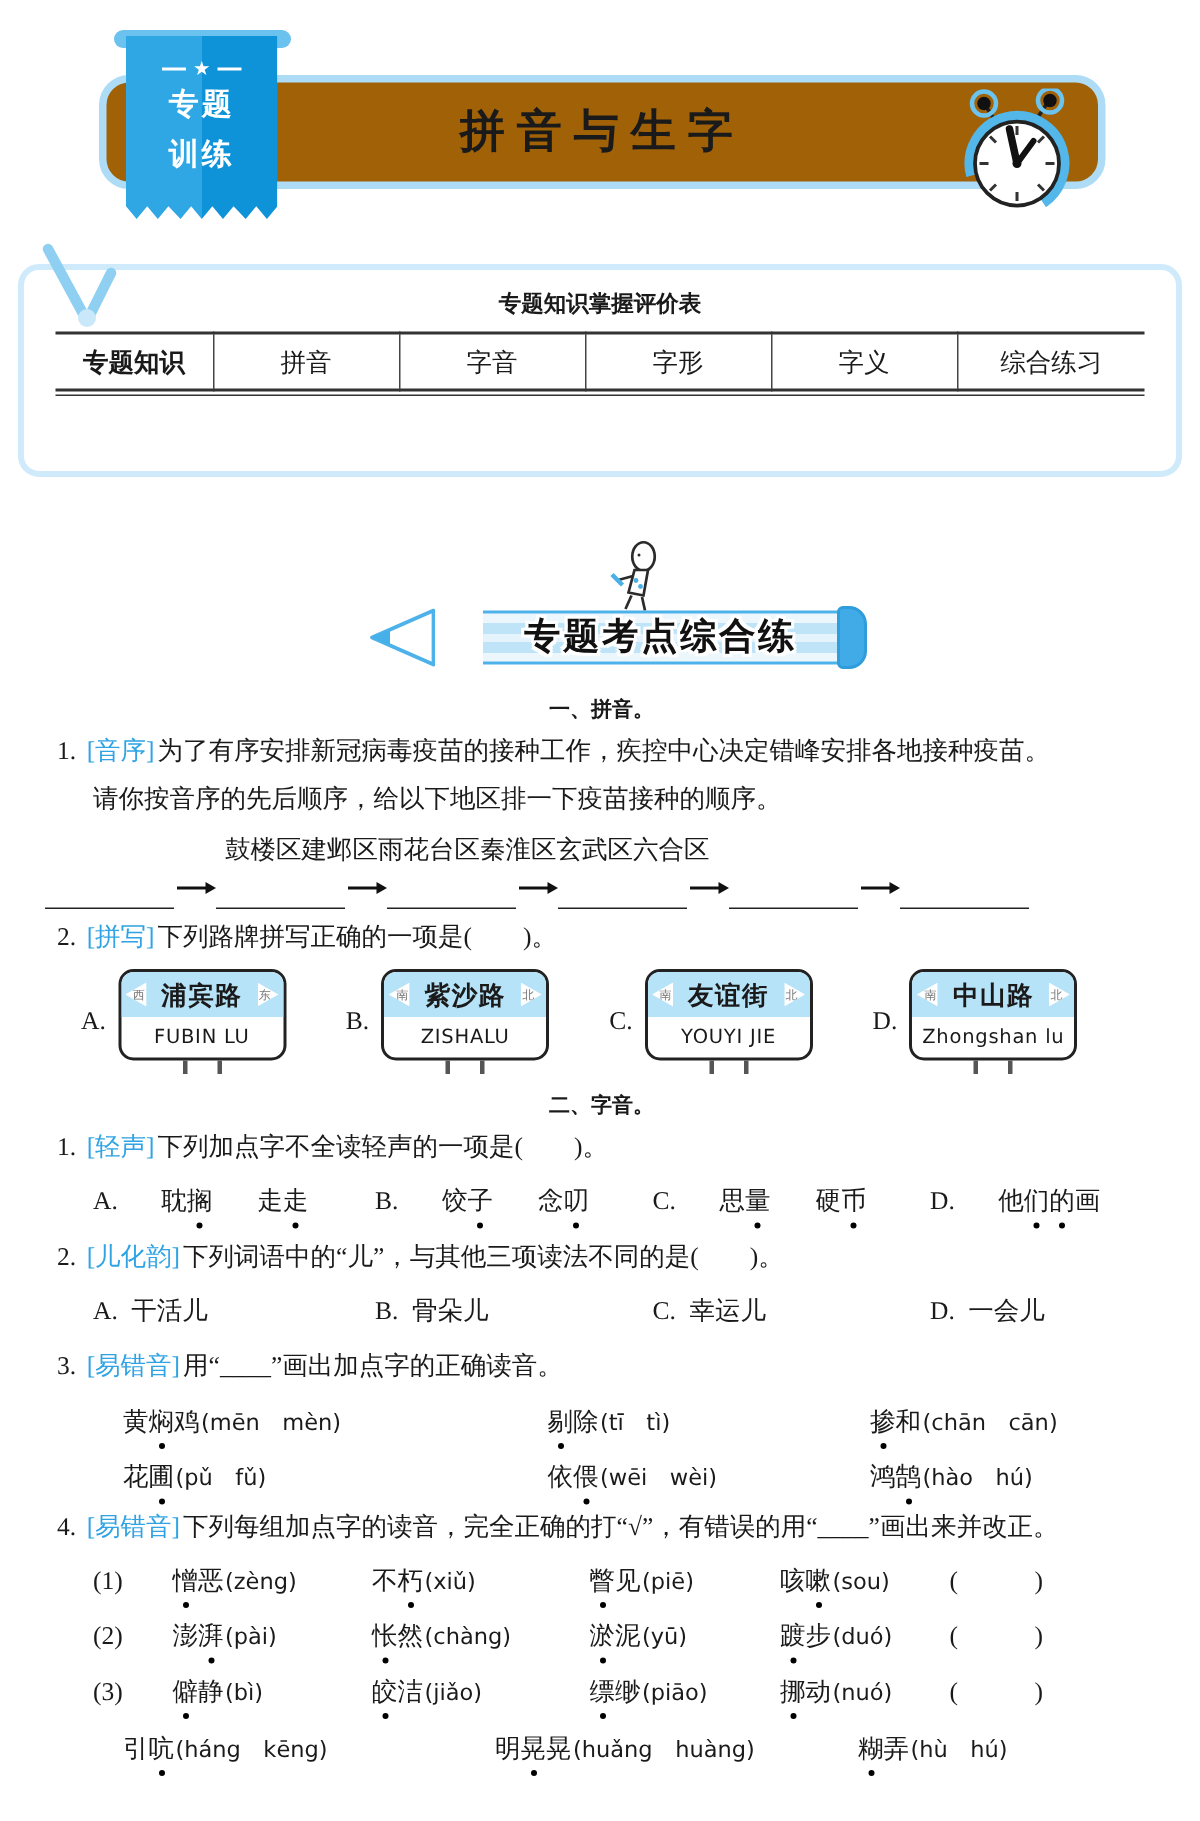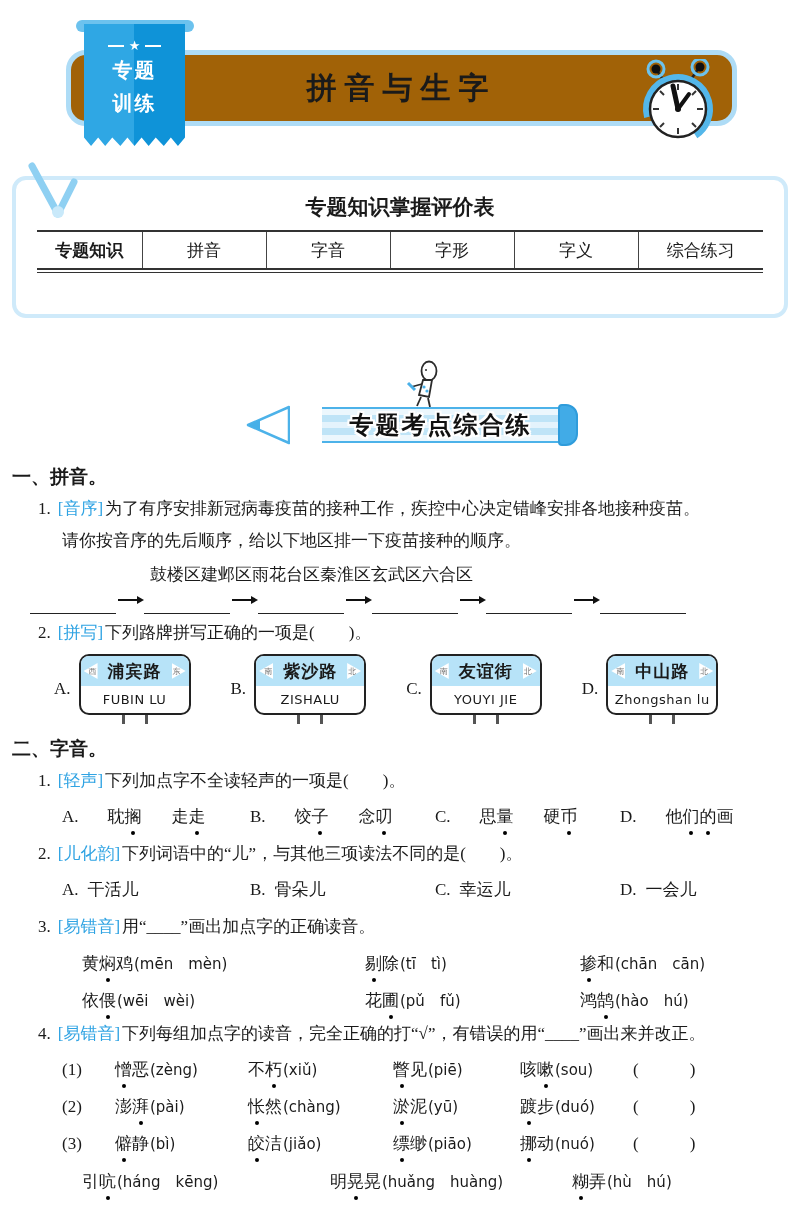--- a/index.html
+++ b/index.html
@@ -22,21 +22,21 @@
                     margin-top:14px; color:#fff; font-size:13px; }
   .badge-star-row i { display:block; width:16px; height:2px; background:#fff; }
   .badge-line { color:#fff; font-size:20px; font-weight:800; line-height:33px;
                 font-family:"Liberation Sans","DejaVu Sans",sans-serif; letter-spacing:2px; }
   .clock { position:absolute; right:10px; top:4px; }
 
   
   .eval-card { position:absolute; left:12px; top:176px; width:776px; height:142px;
                border:4px solid #cfeafa; border-radius:14px; background:#fff; }
   .pin { position:absolute; left:6px; top:-20px; }
-  .eval-title { text-align:center; margin-top:13px; font-size:21px; font-weight:800;
+  .eval-title { text-align:center; margin-top:13px; font-size:15px; font-weight:800;
                 font-family:"Liberation Sans","DejaVu Sans",sans-serif; }
   table.eval { width:726px; margin:9px auto 0; border-collapse:collapse;
                border-top:2px solid #333; border-bottom:2px solid #333; }
   table.eval td { border-right:1px solid #444; text-align:center; font-size:17px; height:33px; }
   table.eval td:last-child { border-right:none; }
   table.eval tr:first-child td { border-bottom:1px solid #444; }
   table.eval tr:last-child td { height:38px; }
   table.eval .rowlab { font-family:"Liberation Sans","DejaVu Sans",sans-serif; font-weight:700; }
   .under-rule { width:726px; margin:2px auto 0; border-top:1px solid #333; }
 
@@ -49,21 +49,21 @@
        text-align:center;margin-left:32px; }
   .banner-title { line-height:32px; font-size:24px; font-weight:900; letter-spacing:2px;
         font-family:"Liberation Sans","DejaVu Sans",sans-serif; color:#111;
         text-shadow:-2px -2px 0 #fff,2px -2px 0 #fff,-2px 2px 0 #fff,2px 2px 0 #fff,0 -2px 0 #fff,0 2px 0 #fff,-2px 0 0 #fff,2px 0 0 #fff; }
   .pencil-cap { width:20px; height:42px; background:#41abe7; border:2px solid #2f9cdb;
                 border-radius:4px 12px 12px 4px; margin-left:-1px; }
 
   
   .content { position:absolute; left:12px; top:456px; width:778px; }
   .sec-h { font-family:"Liberation Sans","DejaVu Sans",sans-serif; font-weight:800;
-           font-size:19px; margin:8px 0 4px; }
+           font-size:14px; margin:8px 0 4px;text-align:center; }
   .qline { padding-left:26px; font-size:17px; line-height:27px; margin-top:5px; }
   .qnum { margin-right:7px; }
   .tag { color:#2fa3e3; margin-right:2px; }
   .qcont { padding-left:50px; font-size:17px; line-height:27px; margin-top:5px; }
 
   .districts { display:flex; margin:9px 0 0 138px; font-size:17px; }
   .blanks { display:flex; align-items:flex-end; margin:4px 0 0 18px; height:24px; }
   .blank { display:inline-block; width:86px; height:16px; border-bottom:1.6px solid #222; }
   .arrow { position:relative; width:24px; height:2px; background:#111; margin:0 2px 13px; }
   .arrow::after { content:""; position:absolute; right:-2px; top:-3px;
@@ -328,22 +328,22 @@
 
     <div class="qline">
       <span class="qnum">3.</span><span class="tag">[易错音]</span><span>用“____”画出加点字的正确读音。</span>
     </div>
     <div class="grid3">
       <div><span class="w"><span>黄</span><span class="dt">焖</span><span>鸡</span></span><span class="py">(mēn　mèn)</span></div>
       <div><span class="w"><span class="dt">剔</span><span>除</span></span><span class="py">(tī　tì)</span></div>
       <div><span class="w"><span class="dt">掺</span><span>和</span></span><span class="py">(chān　cān)</span></div>
     </div>
     <div class="grid3">
+      <div><span class="w"><span>花</span><span class="dt">圃</span></span><span class="py">(pǔ　fǔ)</span></div>
       <div><span class="w"><span>依</span><span class="dt">偎</span></span><span class="py">(wēi　wèi)</span></div>
-      <div><span class="w"><span>花</span><span class="dt">圃</span></span><span class="py">(pǔ　fǔ)</span></div>
       <div><span class="w"><span>鸿</span><span class="dt">鹄</span></span><span class="py">(hào　hú)</span></div>
     </div>
 
     <div class="qline">
       <span class="qnum">4.</span><span class="tag">[易错音]</span><span>下列每组加点字的读音，完全正确的打“√”，有错误的用“____”画出来并改正。</span>
     </div>
     <div class="row4">
       <span>(1)</span>
       <div><span class="w"><span class="dt">憎</span><span>恶</span></span><span class="py">(zèng)</span></div>
       <div><span class="w"><span>不</span><span class="dt">朽</span></span><span class="py">(xiǔ)</span></div>

